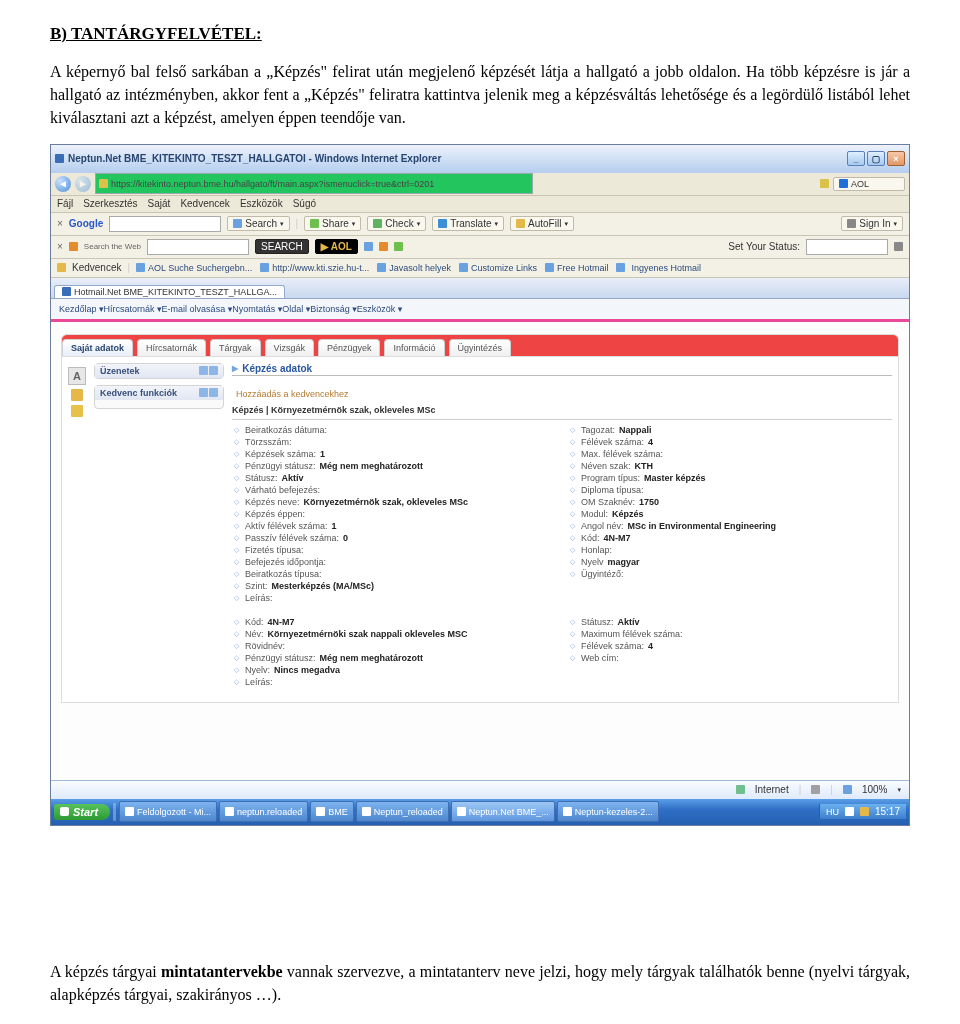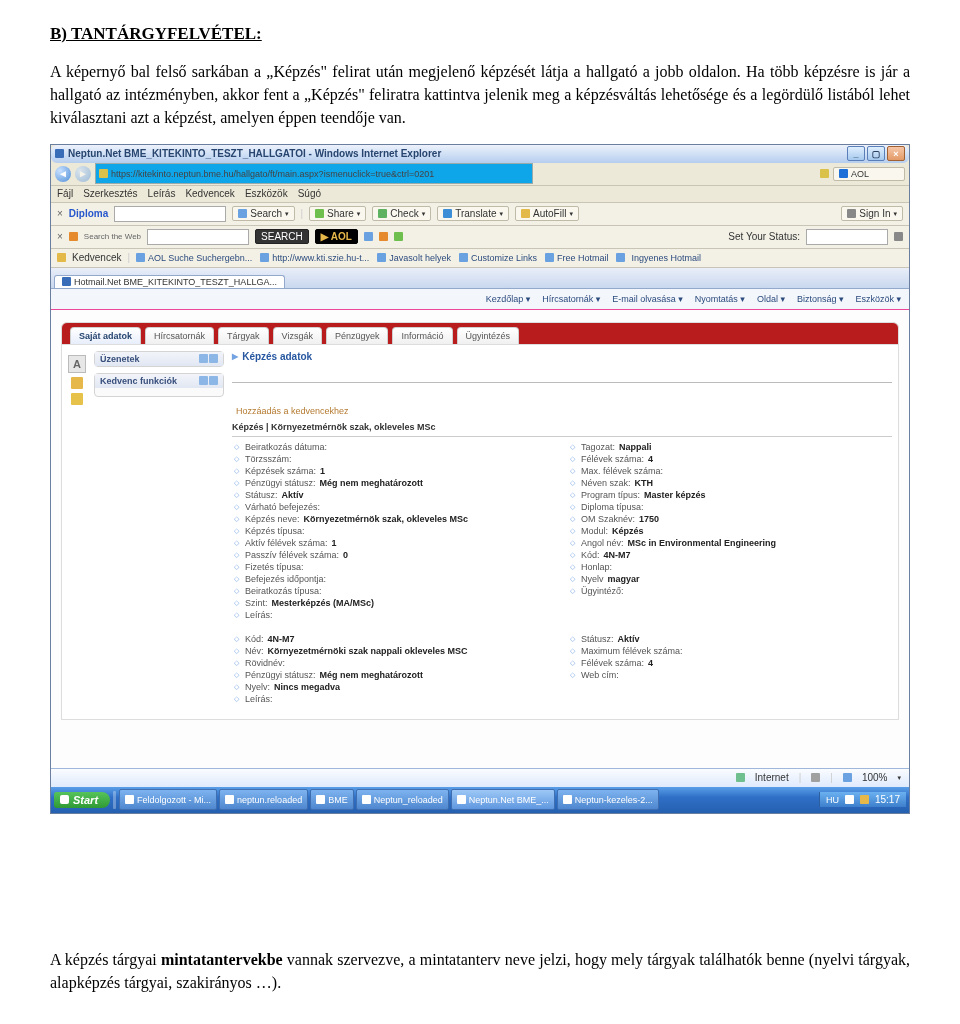--- a/index.html
+++ b/index.html
@@ -38,30 +38,29 @@
     margin: 0 auto 14px auto;
   }
   .ie-frame {
     border: 1px solid #6a7fa0;
     background: #ece9d8;
     font-family: Tahoma, Verdana, sans-serif;
     font-size: 10px;
     color: #1a1a1a;
   }
   .titlebar {
-    height: 18px;
+    height: 28px;
     background: linear-gradient(#eef2fb, #d6e4f7 40%, #b5cdee);
     display: flex;
     align-items: center;
     padding: 0 4px;
     font-weight: bold;
     color: #27456f;
     font-size: 10px;
     justify-content: space-between;
-    border-radius: 6px;
   }
   .title-left { display:flex; align-items:center; gap:4px; }
   .win-btns { display:flex; gap:2px; }
   .win-btn {
     width: 16px; height: 13px;
     background: linear-gradient(#f6c7a8,#e39a67);
     border:1px solid #a06030;
     border-radius:2px;
     display:flex;align-items:center;justify-content:center;
     color:#fff; font-weight:bold; font-size:9px;
@@ -72,21 +71,21 @@
     display:flex; align-items:center; gap:4px;
     padding: 2px 4px;
     border-bottom:1px solid #c8c4b6;
   }
   .nav-arrow {
     width:16px;height:16px;border-radius:8px;
     background:radial-gradient(circle at 30% 30%, #c9e0ff,#4f8fd8);
     display:flex;align-items:center;justify-content:center;color:#fff;font-size:10px;
   }
   .urlbox {
-    flex:0 0 430px; height:15px; background:#0ea5e9; border:1px solid #9aa; display:flex;align-items:center;
+    flex:0 0 430px; height:15px; background:#22c55e; border:1px solid #9aa; display:flex;align-items:center;
     padding:2px 3px; color:#444; font-size:9px;
   }
   .menubox {
     height:16px; display:flex; align-items:center; gap:10px;
     padding:0 6px; border-bottom:1px solid #c8c4b6; color:#333;
   }
   .tb-row {
     height:22px; display:flex; align-items:center; gap:6px;
     padding:0 6px; border-bottom:1px solid #c8c4b6;
     background:#f3f1e6;
@@ -99,31 +98,31 @@
     height:20px; display:flex; align-items:flex-end; gap:0;
     background:linear-gradient(#e9eef9,#c9d8ef);
     padding:0 3px; border-bottom:1px solid #93a9cc;
   }
   .ie-tab {
     background:#fff; border:1px solid #93a9cc; border-bottom:none;
     border-radius:3px 3px 0 0; padding:1px 7px; font-size:9px; color:#333;
     display:flex;align-items:center;gap:3px;
   }
   .ie-toolbar2 {
-    height:20px; display:flex;align-items:center;justify-content:flex-end;gap:12px;
-    padding:0 8px; background:#f3f6fb; border-bottom:1px solid #ec4899; color:#2b4a7d;
+    height:20px; display:flex;align-items:center;gap:0;
+    padding:0 8px; background:#f3f6fb; border-bottom:3px solid #ec4899; color:#2b4a7d;
   }
 
   .page-body {
     background:#fdfdfd; padding:12px 10px 6px 10px; min-height:440px;
     display:flex; flex-direction:column;
   }
   .neptun-tabs {
-    display:flex; gap:4px; padding:4px 8px 0 8px;
-    background:#b91c1c; border:1px solid #ddd; border-radius:6px 6px 0 0;
+    display:flex; gap:4px; padding:4px 8px 0 0;
+    background:#ef4444; border:1px solid #ddd; border-radius:6px 6px 0 0;
   }
   .ntab {
     padding:3px 8px; background:linear-gradient(#fff,#f0f0f0);
     border:1px solid #d0d0d0; border-bottom:none; border-radius:4px 4px 0 0;
     color:#555; font-size:9px;
   }
   .ntab.active{background:linear-gradient(#fff,#e7eefb);color:#27456f;font-weight:bold;}
   .neptun-main {
     display:flex; gap:8px; border:1px solid #ddd; border-top:none;
     background:#fff; padding:6px;
@@ -149,21 +148,21 @@
     width:18px; display:flex;flex-direction:column;gap:4px;align-items:center;
     padding-top:4px;
   }
   .side-letter {
     width:16px;height:16px;background:#e7e7e7;border:1px solid #bbb;
     font-weight:bold;text-align:center;line-height:16px;color:#666;font-size:11px;
   }
   .content { flex:1; }
   .chead {
     display:flex;align-items:center;gap:4px; font-size:10px; color:#2757a0;
-    font-weight:bold; border-bottom:1px solid #bbb; padding-bottom:20px; margin-bottom:21px;
+    font-weight:bold; border-bottom:1px solid #bbb; padding-bottom:1px; margin-bottom:11px;
   }
   .chead::before { content:"\25B6"; color:#74a3e2; font-size:8px; }
   .fav-link { font-size:9px; color:#b47a30; padding:2px 0 4px 4px; }
   .sub-title {
     font-size:9px; color:#333; font-weight:bold; border-bottom:1px solid #ccc;
     padding:2px 0 4px 0;
   }
   .fields {
     display:grid; grid-template-columns: 1fr 1fr; gap:15px 16px;
     padding:4px 2px 8px 2px;
@@ -238,29 +237,29 @@
       <span class="icon-sq" style="background:#d9c14a"></span>
       <div class="tb-btn" style="width:60px">
           <span class="icon-sq" style="background:#1e6fd8"></span>
           <span style="font-size:9px">AOL</span>
         </div>
     </div>
 
     <div class="menubox" id="menu-row">
         <span>Fájl</span>
         <span>Szerkesztés</span>
-        <span>Leírás</span>
+        <span>Saját</span>
         <span>Kedvencek</span>
         <span>Eszközök</span>
         <span>Súgó</span>
       </div>
 
     <div class="tb-row">
       <span style="color:#666">×</span>
-      <span style="color:#2757cc;font-weight:bold">Diploma</span>
+      <span style="color:#2757cc;font-weight:bold">Google</span>
       <div style="flex:0 0 110px;height:14px;background:#fff;border:1px solid #aaa"></div>
       <div class="tb-btn">
           <span class="icon-sq" style="background:#6aa1e0"></span>
           <span>Search</span>
           <span style="font-size:7px">▾</span>
         </div>
       <span style="color:#ccc">|</span>
       <div class="tb-btn">
           <span class="icon-sq" style="background:#6fbf4f"></span>
           <span>Share</span>
@@ -423,21 +422,21 @@
                 </div>
                 <div class="fld">
                   <span class="lab">Várható befejezés:</span>
                   <span class="val"> </span>
                 </div>
                 <div class="fld">
                   <span class="lab">Képzés neve:</span>
                   <span class="val"> Környezetmérnök szak, okleveles MSc</span>
                 </div>
                 <div class="fld">
-                  <span class="lab">Képzés típusa:</span>
+                  <span class="lab">Képzés éppen:</span>
                   <span class="val"> </span>
                 </div>
                 <div class="fld">
                   <span class="lab">Aktív félévek száma:</span>
                   <span class="val"> 1</span>
                 </div>
                 <div class="fld">
                   <span class="lab">Passzív félévek száma:</span>
                   <span class="val"> 0</span>
                 </div>

